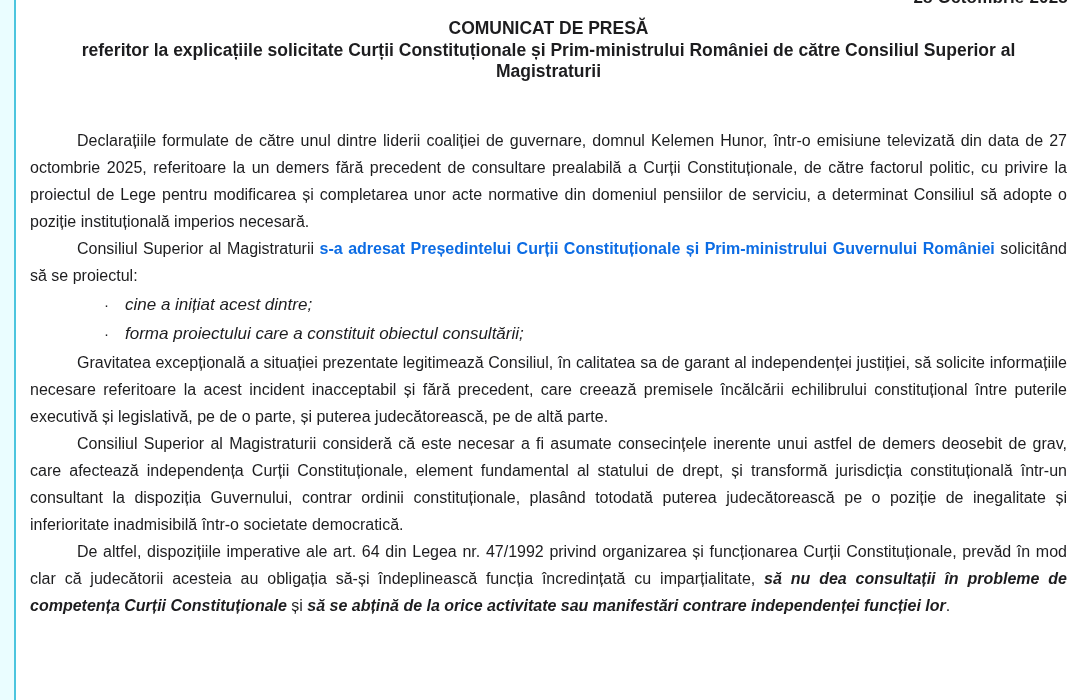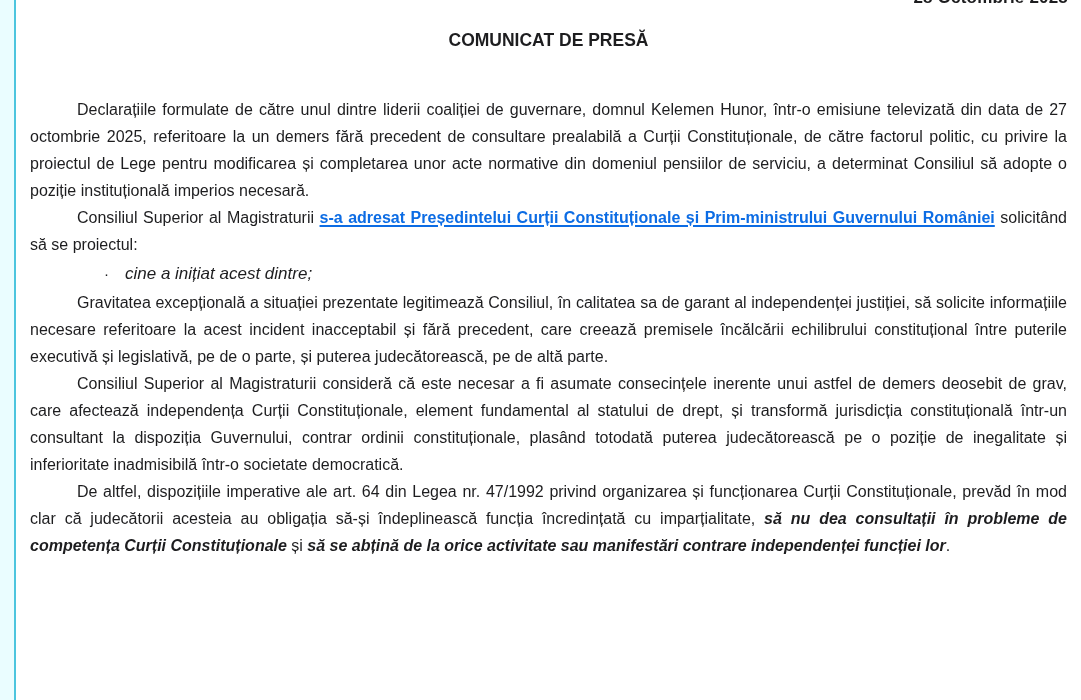--- a/index.html
+++ b/index.html
@@ -35,21 +35,21 @@
     letter-spacing: 0.2px;
     white-space: nowrap;
   }
   .doc {
     position: absolute;
     left: 30px;
     right: 14px;
     top: 0;
   }
   .doc-header {
-    margin-top: 30px;
+    margin-top: 18px;
     text-align: center;
     font-weight: 700;
     font-size: 17.5px;
     line-height: 21.5px;
   }
   .document-body {
     margin-top: 44px;
   }
   .para {
     margin: 0;
@@ -67,43 +67,44 @@
   }
   .bullet .marker {
     display: inline-block;
     width: 21px;
     font-style: normal;
     font-size: 15px;
   }
   .doc-link {
     color: var(--link, #0c6ce4);
     font-weight: 700;
-    text-decoration: underline;
     text-decoration-thickness: 1.5px;
     text-underline-offset: 2px;
     cursor: pointer;
   }
   .bi {
     font-weight: 700;
     font-style: italic;
   }
 </style>
 </head>
 <body>
 
 <div class="page" style="--bg: #ffffff; --text: #1d1d1f; --link: #0c6ce4; --strip-bg: #eafdff; --strip-line: #4cc5de;">
   <div class="accent-bar"></div>
   <div class="date-line">28 Octombrie 2025</div>
 
   <div class="doc">
     <div class="doc-header">
       <div>COMUNICAT DE PRESĂ</div>
+      <div>referitor la explicațiile solicitate Curții Constituționale și Prim-ministrului României de către Consiliul Superior al Magistraturii</div>
     </div>
     <div class="document-body">
         <p class="para"><span>Declarațiile formulate de către unul dintre liderii coaliției de guvernare, domnul Kelemen Hunor, într-o emisiune televizată din data de 27 octombrie 2025, referitoare la un demers fără precedent de consultare prealabilă a Curții Constituționale, de către factorul politic, cu privire la proiectul de Lege pentru modificarea și completarea unor acte normative din domeniul pensiilor de serviciu, a determinat Consiliul să adopte o poziție instituțională imperios necesară.</span></p>
         <p class="para"><span>Consiliul Superior al Magistraturii </span><a class="doc-link">s-a adresat Președintelui Curții Constituționale și Prim-ministrului Guvernului României</a><span> solicitând să se proiectul:</span></p>
         <div class="bullet"><span class="marker">·</span><span>cine a inițiat acest dintre;</span></div>
+        <div class="bullet"><span class="marker">·</span><span>forma proiectului care a constituit obiectul consultării;</span></div>
         <p class="para"><span>Gravitatea excepțională a situației prezentate legitimează Consiliul, în calitatea sa de garant al independenței justiției, să solicite informațiile necesare referitoare la acest incident inacceptabil și fără precedent, care creează premisele încălcării echilibrului constituțional între puterile executivă și legislativă, pe de o parte, și puterea judecătorească, pe de altă parte.</span></p>
         <p class="para"><span>Consiliul Superior al Magistraturii consideră că este necesar a fi asumate consecințele inerente unui astfel de demers deosebit de grav, care afectează independența Curții Constituționale, element fundamental al statului de drept, și transformă jurisdicția constituțională într-un consultant la dispoziția Guvernului, contrar ordinii constituționale, plasând totodată puterea judecătorească pe o poziție de inegalitate și inferioritate inadmisibilă într-o societate democratică.</span></p>
         <p class="para"><span>De altfel, dispozițiile imperative ale art. 64 din Legea nr. 47/1992 privind organizarea și funcționarea Curții Constituționale, prevăd în mod clar că judecătorii acesteia au obligația să-și îndeplinească funcția încredințată cu imparțialitate, </span><span class="bi">să nu dea consultații în probleme de competența Curții Constituționale</span><span> și </span><span class="bi">să se abțină de la orice activitate sau manifestări contrare independenței funcției lor</span><span>.</span></p>
       </div>
   </div>
 </div>
 
 </body></html>

